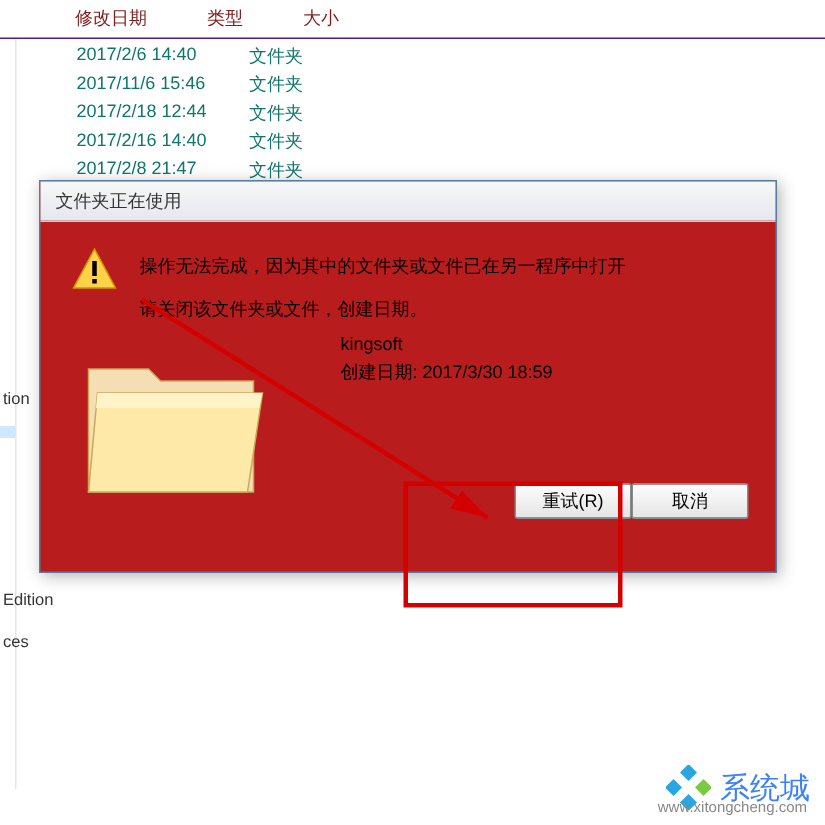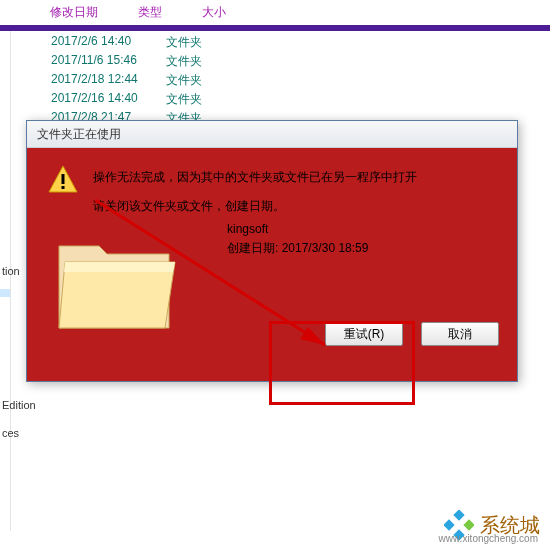--- a/index.html
+++ b/index.html
@@ -1,39 +1,39 @@
 <!DOCTYPE html>
 <html><head>
 <meta charset="utf-8">
 <style>
   html,body{margin:0;padding:0;font-family:"Microsoft YaHei","SimSun",sans-serif;font-size:12px;color:#000;background:#fff;width:550px;height:550px;overflow:hidden;position:relative}
   .explorer{position:absolute;left:0;top:0;width:550px;height:550px;}
-  .headers{display:flex;padding:4px 0 4px 50px;color:#a21caf;border-bottom:6px solid #4c1d95}
+  .headers{display:flex;padding:4px 0 4px 50px;color:#7f1d1d;border-bottom:1px solid #4c1d95}
   .headers div{margin-right:40px;}
   .content{display:flex;height:500px}
   .sidebar{width:10px;border-right:1px solid #e5e5e5;padding-top:230px;font-size:11px;color:#333}
   .sidebar div{padding:4px 0 4px 2px;white-space:nowrap}
   .sidebar .selected{background:#cde8ff;}
   .filelist{flex:1;padding-top:2px}
   .row{display:flex;padding:1px 0 1px 40px;color:#0f766e}
   .row .date{width:115px}
   .row .type{width:80px}
   .dialog{position:absolute;left:26px;top:120px;width:490px;height:260px;background:#b91c1c;border:1px solid #5a7ca0;box-shadow:2px 2px 10px rgba(0,0,0,.3)}
   .titlebar{background:linear-gradient(#f7f7f7,#e4e9ef);height:26px;line-height:26px;padding-left:10px;color:#333;border-bottom:1px solid #c8cfd6;font-size:12px}
   .dlgbody{padding:16px 20px;position:relative;height:180px}
   .msgrow{display:flex;align-items:flex-start;margin-bottom:24px}
   .warnicon{width:32px;height:32px;margin-right:14px;flex:none}
   .msgtext{padding-top:4px;line-height:1.6}
   .foldericon{position:absolute;left:24px;top:80px;width:130px;height:110px}
   .fileinfo{position:absolute;left:200px;top:72px;line-height:1.6}
-  .btnbar{position:absolute;right:18px;bottom:14px;display:flex;gap:18px}
+  .btnbar{position:absolute;right:18px;bottom:14px;display:flex;}
   .btn{min-width:78px;height:24px;background:linear-gradient(#fdfdfd,#e5e5e5);border:1px solid #8a8a8a;border-radius:2px;font-size:12px;cursor:pointer}
   .redbox{position:absolute;left:269px;top:321px;width:140px;height:78px;border:3px solid #d40000;pointer-events:none}
   .arrow{position:absolute;pointer-events:none}
-  .watermark{position:absolute;right:6px;bottom:6px;display:flex;align-items:center;gap:6px;font-size:20px;color:#a16207;font-family:"Microsoft YaHei"}
+  .watermark{position:absolute;right:6px;bottom:6px;display:flex;align-items:center;gap:6px;font-size:20px;color:#3b82f6;font-family:"Microsoft YaHei"}
   .wm-logo{width:30px;height:30px}
   .wm-url{position:absolute;right:8px;bottom:2px;font-size:10px;color:#888}
   .wm-wrap{position:absolute;right:4px;bottom:4px;width:180px;height:50px}
 </style>
 </head>
 <body>
 
 <div class="explorer">
   <div class="headers">
     <div>修改日期</div>

